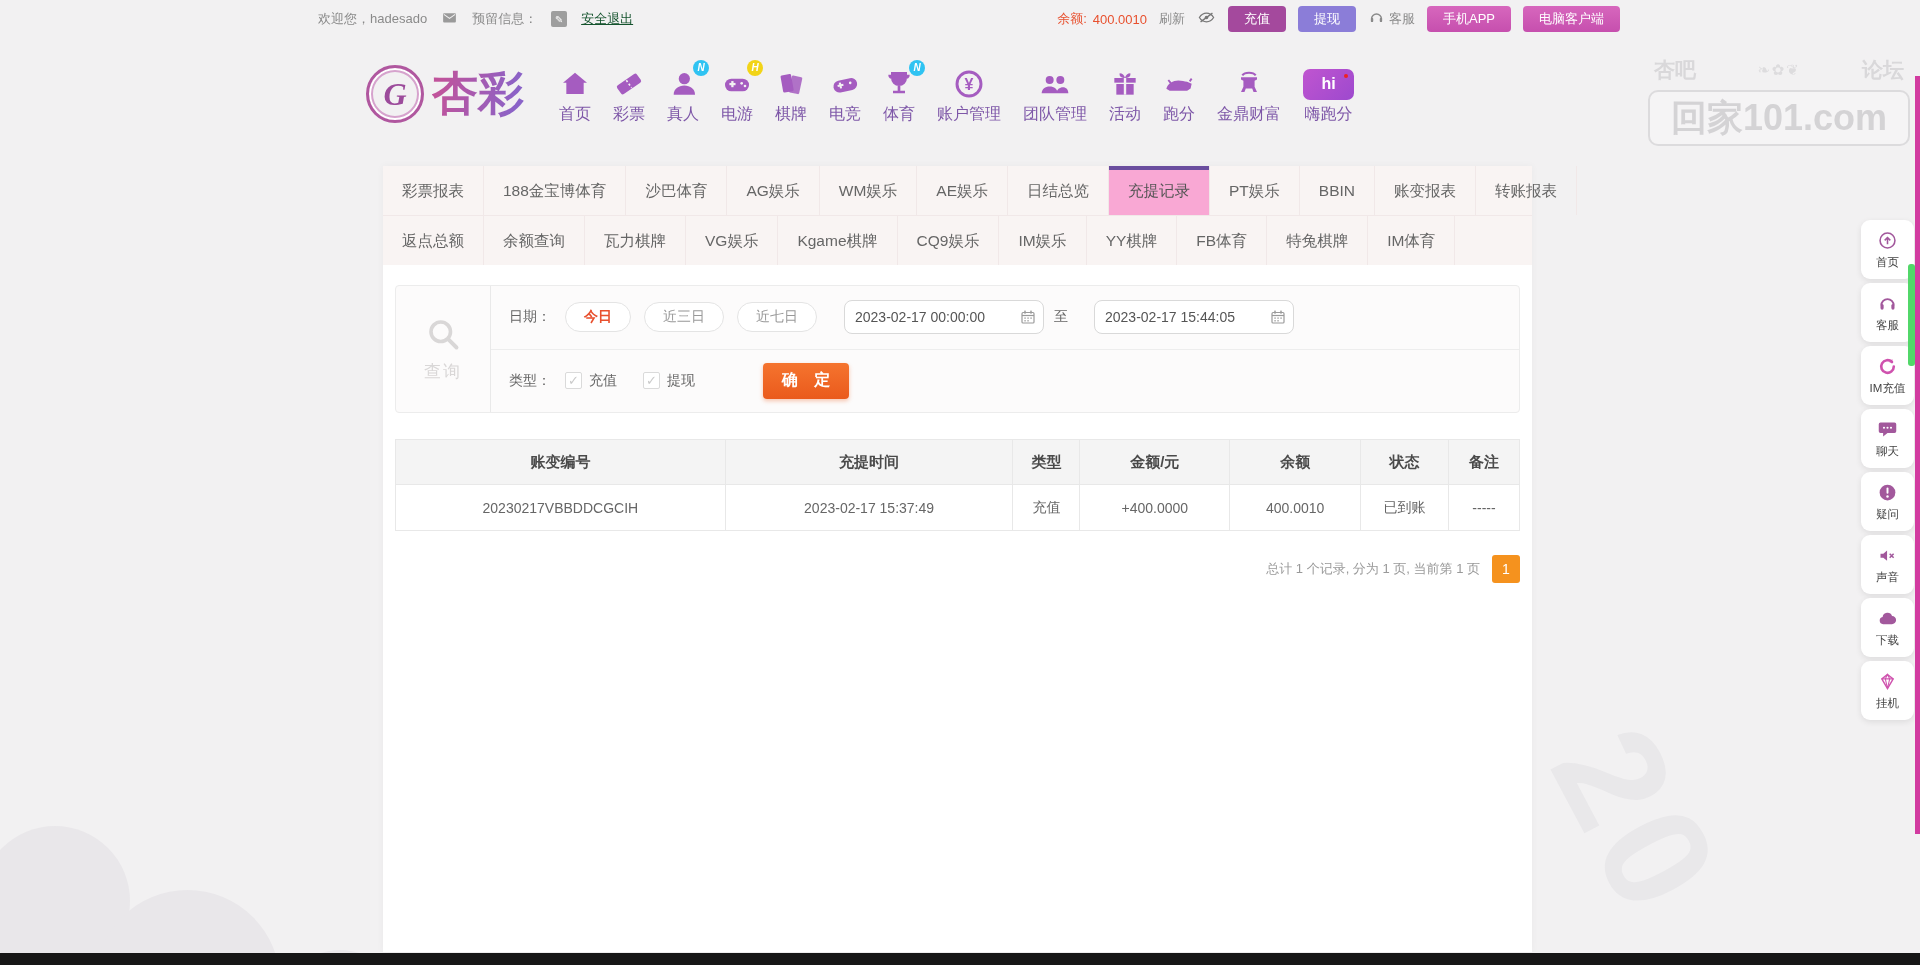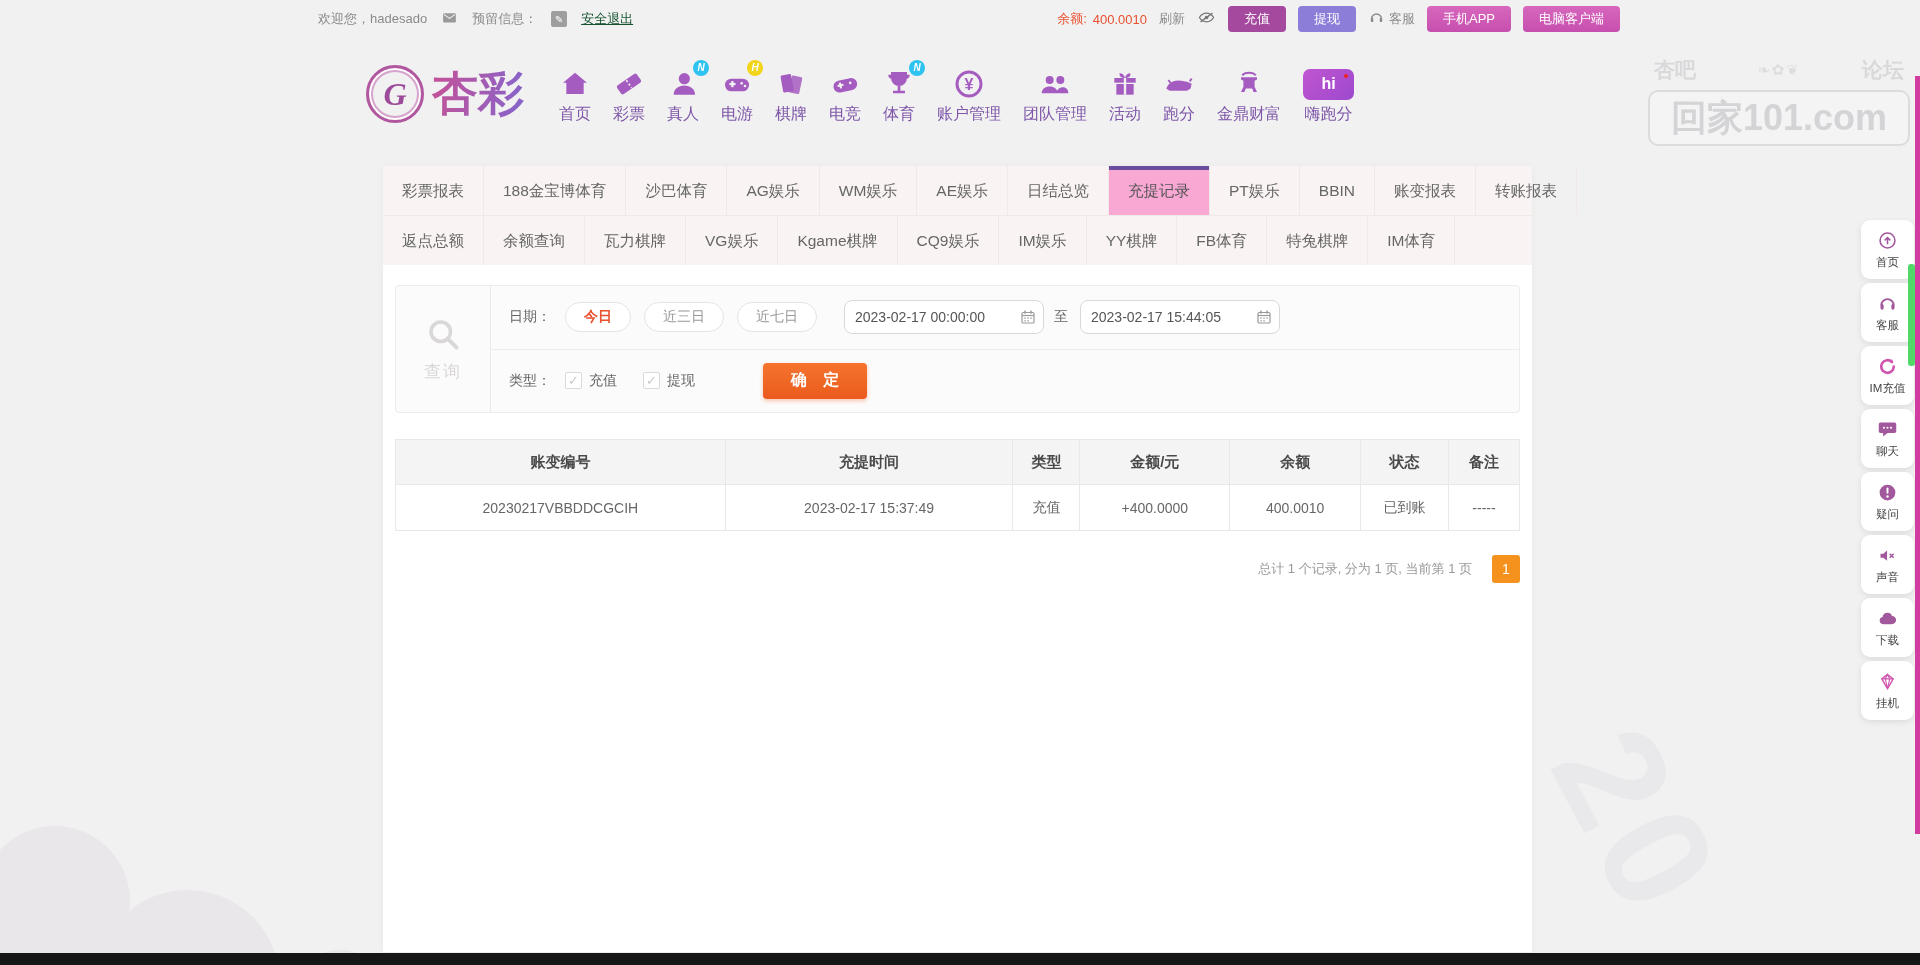--- a/index.html
+++ b/index.html
@@ -86,34 +86,34 @@
   .pill.active { color:#e8502e; font-weight:bold; }
   .date-wrap { position:relative; margin-left:14px; }
   .date-input { width:200px; height:34px; border:1px solid #d9d9d9; border-radius:8px; background:#fff;
     font-size:14px; color:#555; padding:0 30px 0 10px; font-family:inherit; }
   .date-wrap svg { position:absolute; right:7px; top:8px; width:18px; height:18px; }
   .to-label { margin:0 10px; font-size:14px; color:#666; }
   .chk { display:inline-flex; align-items:center; margin-right:26px; cursor:pointer; }
   .chk-box { width:17px; height:17px; border:1px solid #dadada; border-radius:2px; background:#fff;
     display:inline-flex; align-items:center; justify-content:center; color:#cacaca; font-size:13px; margin-right:7px; }
   .chk-label { font-size:14px; color:#666; }
-  .confirm-btn { width:104px; height:36px; border:none; border-radius:4px; margin-left:42px;
+  .confirm-btn { width:86px; height:36px; border:none; border-radius:4px; margin-left:42px;
     background:linear-gradient(180deg,#f5742e,#ea5a1c); color:#fff; font-size:16px; font-weight:bold;
     letter-spacing:6px; padding-left:6px; cursor:pointer; box-shadow:0 2px 4px rgba(238,95,31,0.35); font-family:inherit; }
 
   
   .rec-table { margin:26px 12px 0 12px; width:1125px; border-collapse:collapse; font-size:14px; }
   .rec-table th { background:#f4f4f4; color:#4a4a4a; font-weight:bold; height:45px; font-size:15px; }
   .rec-table td { background:#fff; color:#666; height:46px; }
   .rec-table th, .rec-table td { border:1px solid #e8e8e8; text-align:center; }
   .amount-red { color:#e60012; }
   .status-green { color:#3ba94e; }
 
   
-  .pagination { display:flex; align-items:center; justify-content:flex-end; margin:24px 12px 0 0;gap:8px; }
+  .pagination { display:flex; align-items:center; justify-content:flex-end; margin:24px 12px 0 0; }
   .page-summary { font-size:13px; color:#999; }
   .page-box { width:28px; height:28px; margin-left:12px; background:#f5921e; border-radius:3px; color:#fff;
     font-size:14px; display:flex; align-items:center; justify-content:center; cursor:pointer; }
 
   
   .sidebar { position:absolute; right:6px; top:220px; width:53px; display:flex; flex-direction:column; }
   .side-card { background:#fff; border-radius:9px; box-shadow:0 2px 6px rgba(0,0,0,0.09); height:59px;
     margin-bottom:4px; display:flex; flex-direction:column; align-items:center; justify-content:center; cursor:pointer; }
   .side-card svg { width:21px; height:21px; }
   .side-icon { color:#a2589c; height:22px; display:flex; align-items:center; }
@@ -387,21 +387,21 @@
                 <rect x="15" y="3.5" width="2" height="4" fill="#9a9a9a"></rect>
                 <rect x="7" y="12.5" width="2.2" height="2" fill="#b5b5b5"></rect>
                 <rect x="11" y="12.5" width="2.2" height="2" fill="#b5b5b5"></rect>
                 <rect x="15" y="12.5" width="2.2" height="2" fill="#b5b5b5"></rect>
                 <rect x="7" y="16" width="2.2" height="2" fill="#b5b5b5"></rect>
                 <rect x="11" y="16" width="2.2" height="2" fill="#b5b5b5"></rect>
               </svg>
           </span>
         </span>
         <span class="to-label">至</span>
-        <span class="date-wrap" style="margin-left:2px;">
+        <span class="date-wrap" style="margin-left:16px;">
           <input class="date-input" readonly="" value="2023-02-17 15:44:05" style="">
           <span>
             <svg viewBox="0 0 24 24">
                 <rect x="4" y="6" width="16" height="14" rx="1.5" fill="none" stroke="#9a9a9a" stroke-width="1.6"></rect>
                 <line x1="4" y1="10" x2="20" y2="10" stroke="#9a9a9a" stroke-width="1.6"></line>
                 <rect x="7" y="3.5" width="2" height="4" fill="#9a9a9a"></rect>
                 <rect x="15" y="3.5" width="2" height="4" fill="#9a9a9a"></rect>
                 <rect x="7" y="12.5" width="2.2" height="2" fill="#b5b5b5"></rect>
                 <rect x="11" y="12.5" width="2.2" height="2" fill="#b5b5b5"></rect>
                 <rect x="15" y="12.5" width="2.2" height="2" fill="#b5b5b5"></rect>

